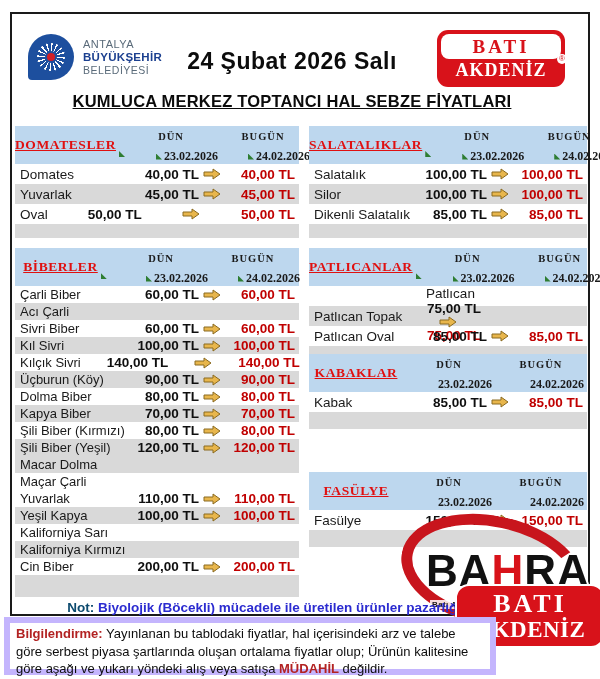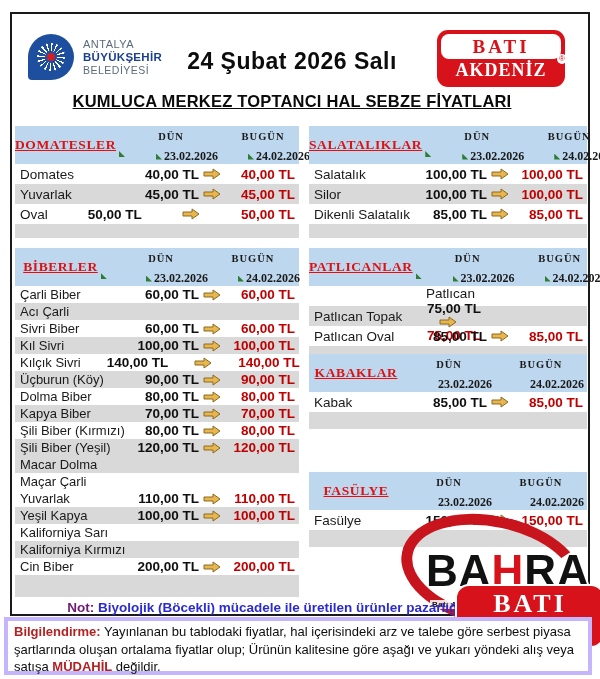--- a/index.html
+++ b/index.html
@@ -68,30 +68,30 @@
     border:11px solid #c8151d; border-right-color:transparent; transform:rotate(12deg); }
   .bahra .word { position:absolute; left:26px; top:30px; font-size:44px; font-weight:900;
     letter-spacing:1px; color:#111;
     text-shadow:-2px 0 0 #fff, 2px 0 0 #fff, 0 -2px 0 #fff, 0 2px 0 #fff; }
   .bahra .word .red { color:#d8121a; }
   .bahra .subtitle { position:absolute; left:30px; top:84px; font-size:8px; font-weight:bold;
     color:#171717; letter-spacing:.4px; background:rgba(255,255,255,.85); padding:0 2px; white-space:nowrap; }
   
   .note-line { position:absolute; left:0; right:20px; top:586px; text-align:center;
     font-size:13.5px; font-weight:bold; }
-  .note-label { color:#701a75; }
+  .note-label { color:#0c4a6e; }
   .note-text { color:#2b2bd0; }
   .badge-bottom { position:absolute; left:455px; top:584px; width:150px; height:64px;
     background:#d8121a; border-radius:14px; border:2px solid #fff;
     display:flex; flex-direction:column; align-items:center; justify-content:center;
     font-family:"Liberation Serif", serif; font-weight:bold; color:#fff; }
   .badge-bottom .b1 { font-size:26px; letter-spacing:3px; line-height:26px; }
   .badge-bottom .b2 { font-size:23px; letter-spacing:.5px; line-height:25px; }
-  .info-box { position:absolute; left:4px; top:617px; width:588px; height:58px;
-    border:4px solid #c4b5fd; background:#fff; padding:2px 6px;
+  .info-box { position:absolute; left:4px; top:617px; width:492px; height:58px;
+    border:6px solid #c4b5fd; background:#fff; padding:2px 6px;
     font-size:13px; line-height:17.5px; color:#0d0d0d; }
   .info-label { color:#b22222; font-weight:bold; }
   .info-strong { color:#b22222; font-weight:bold; }
 </style>
 </head>
 <body>
 
 <div class="outer-box">
 
   <div class="mun-block">

